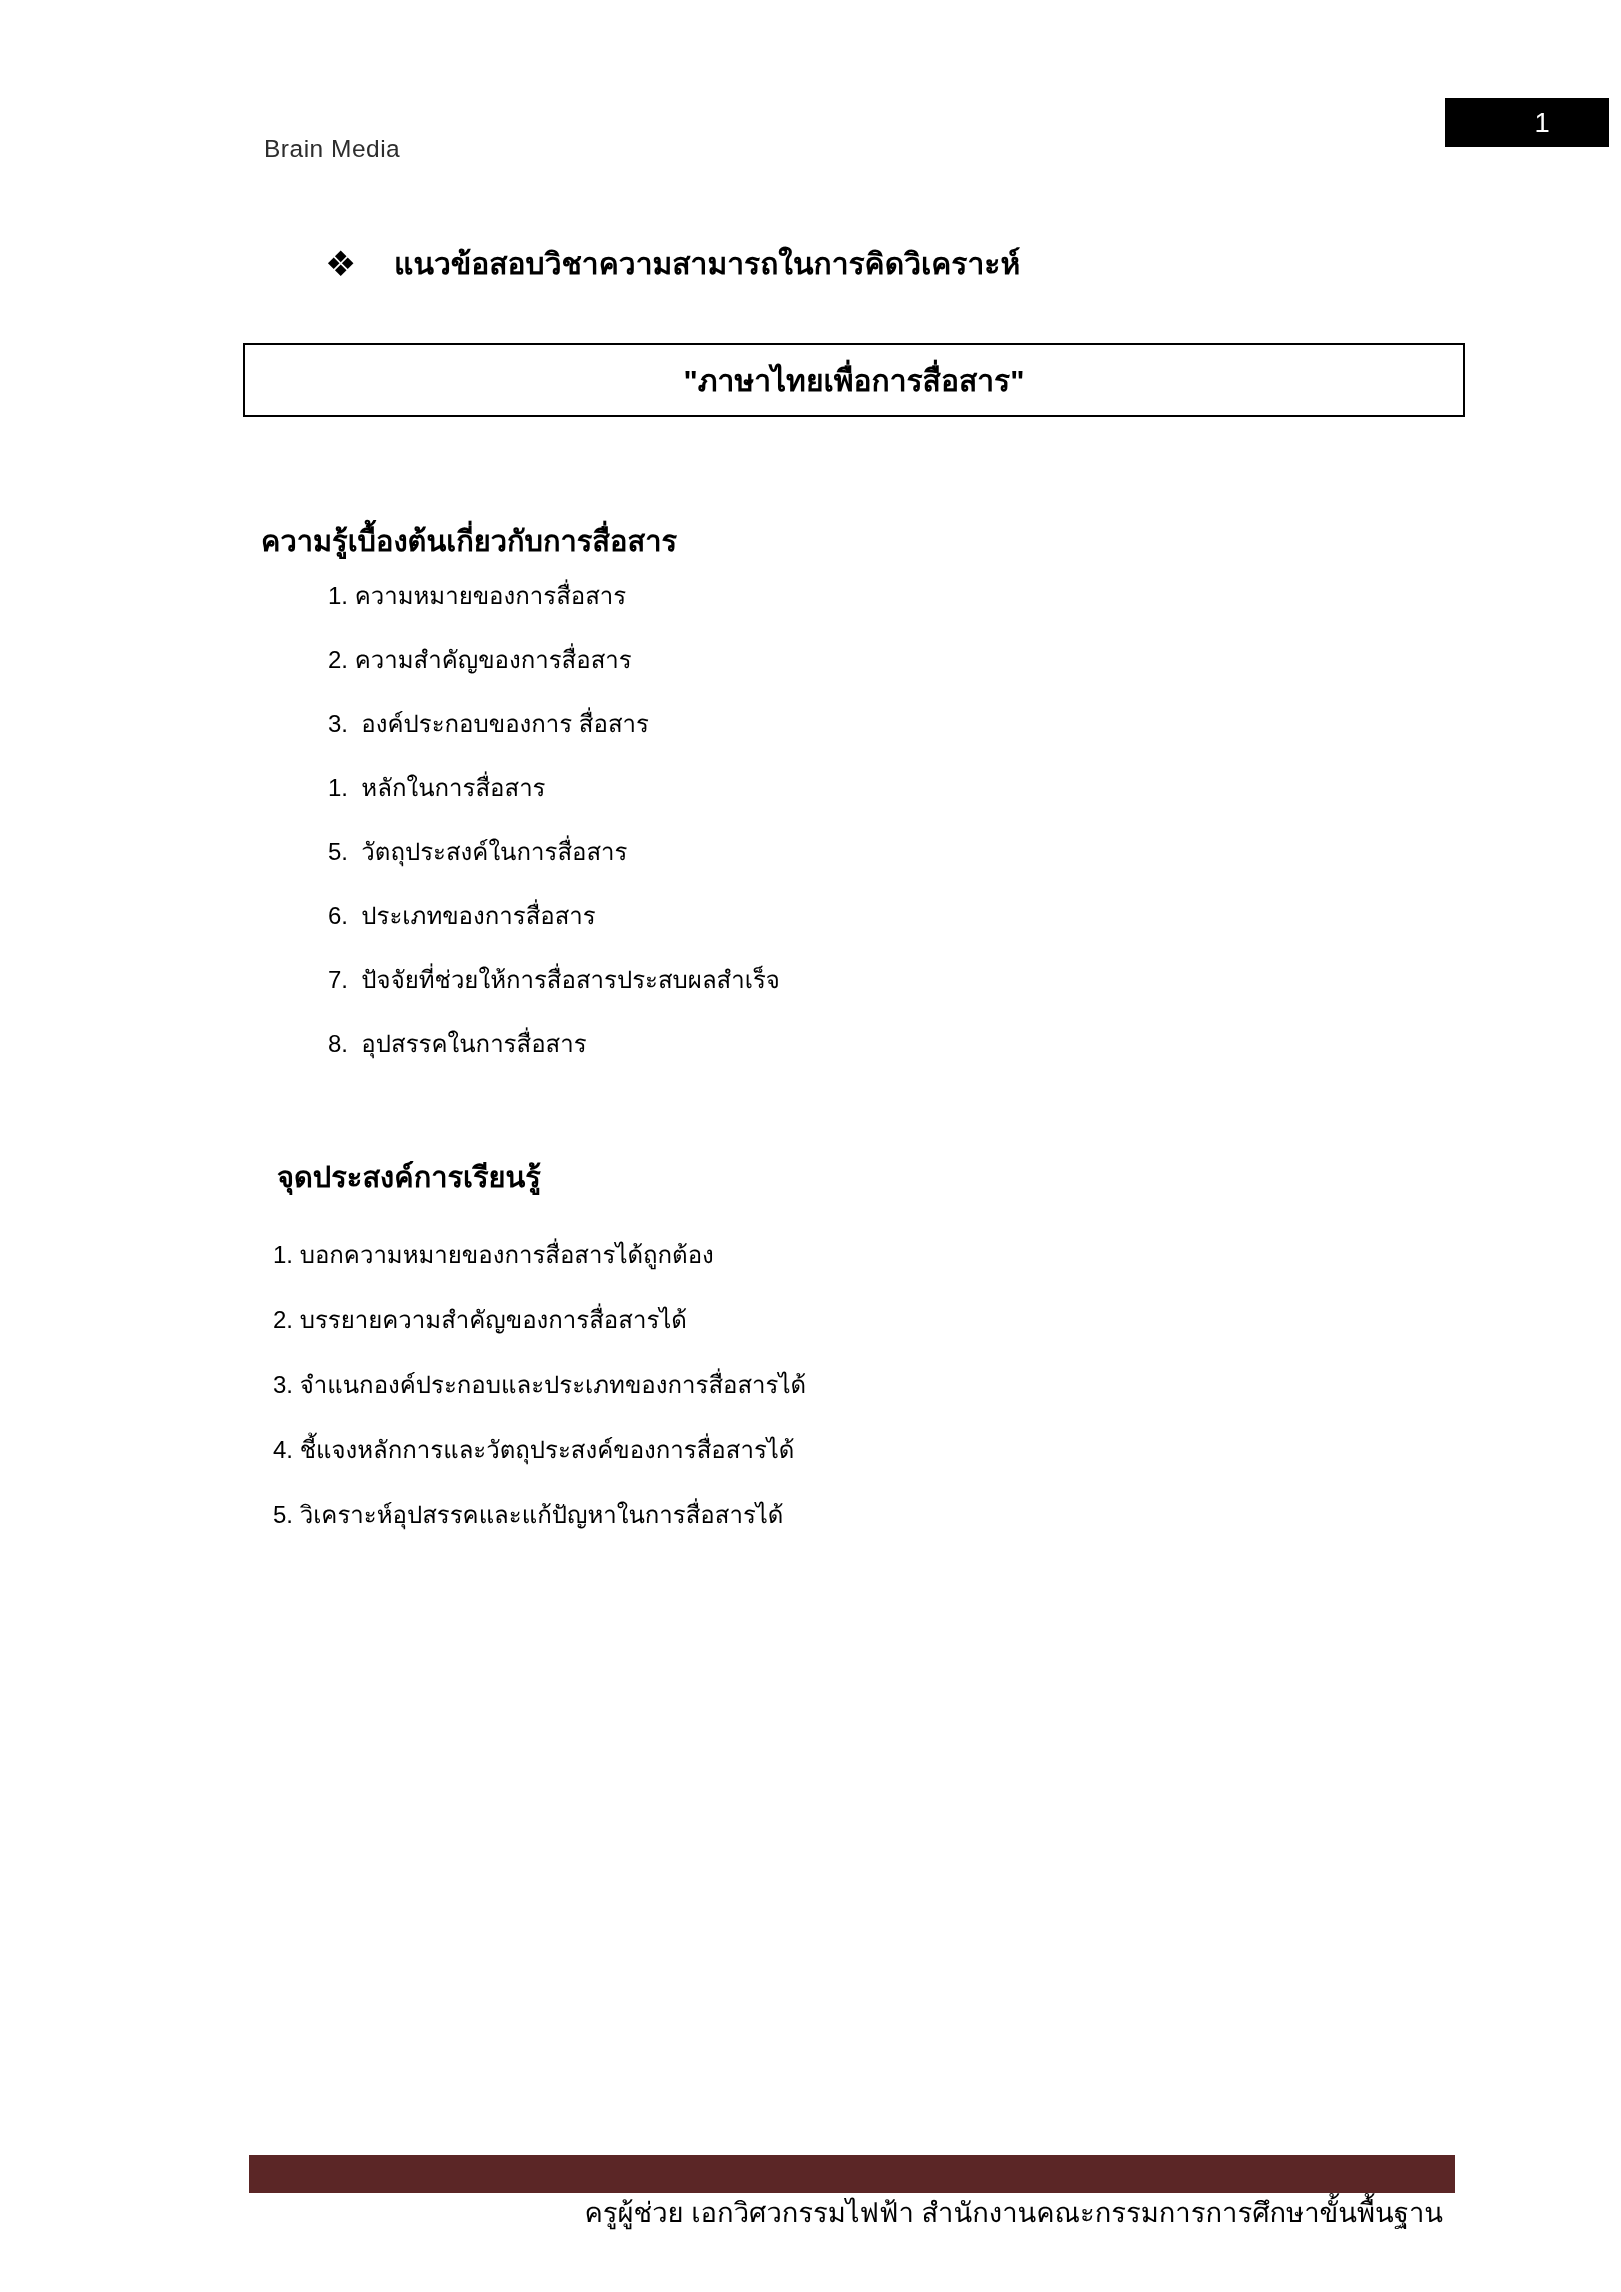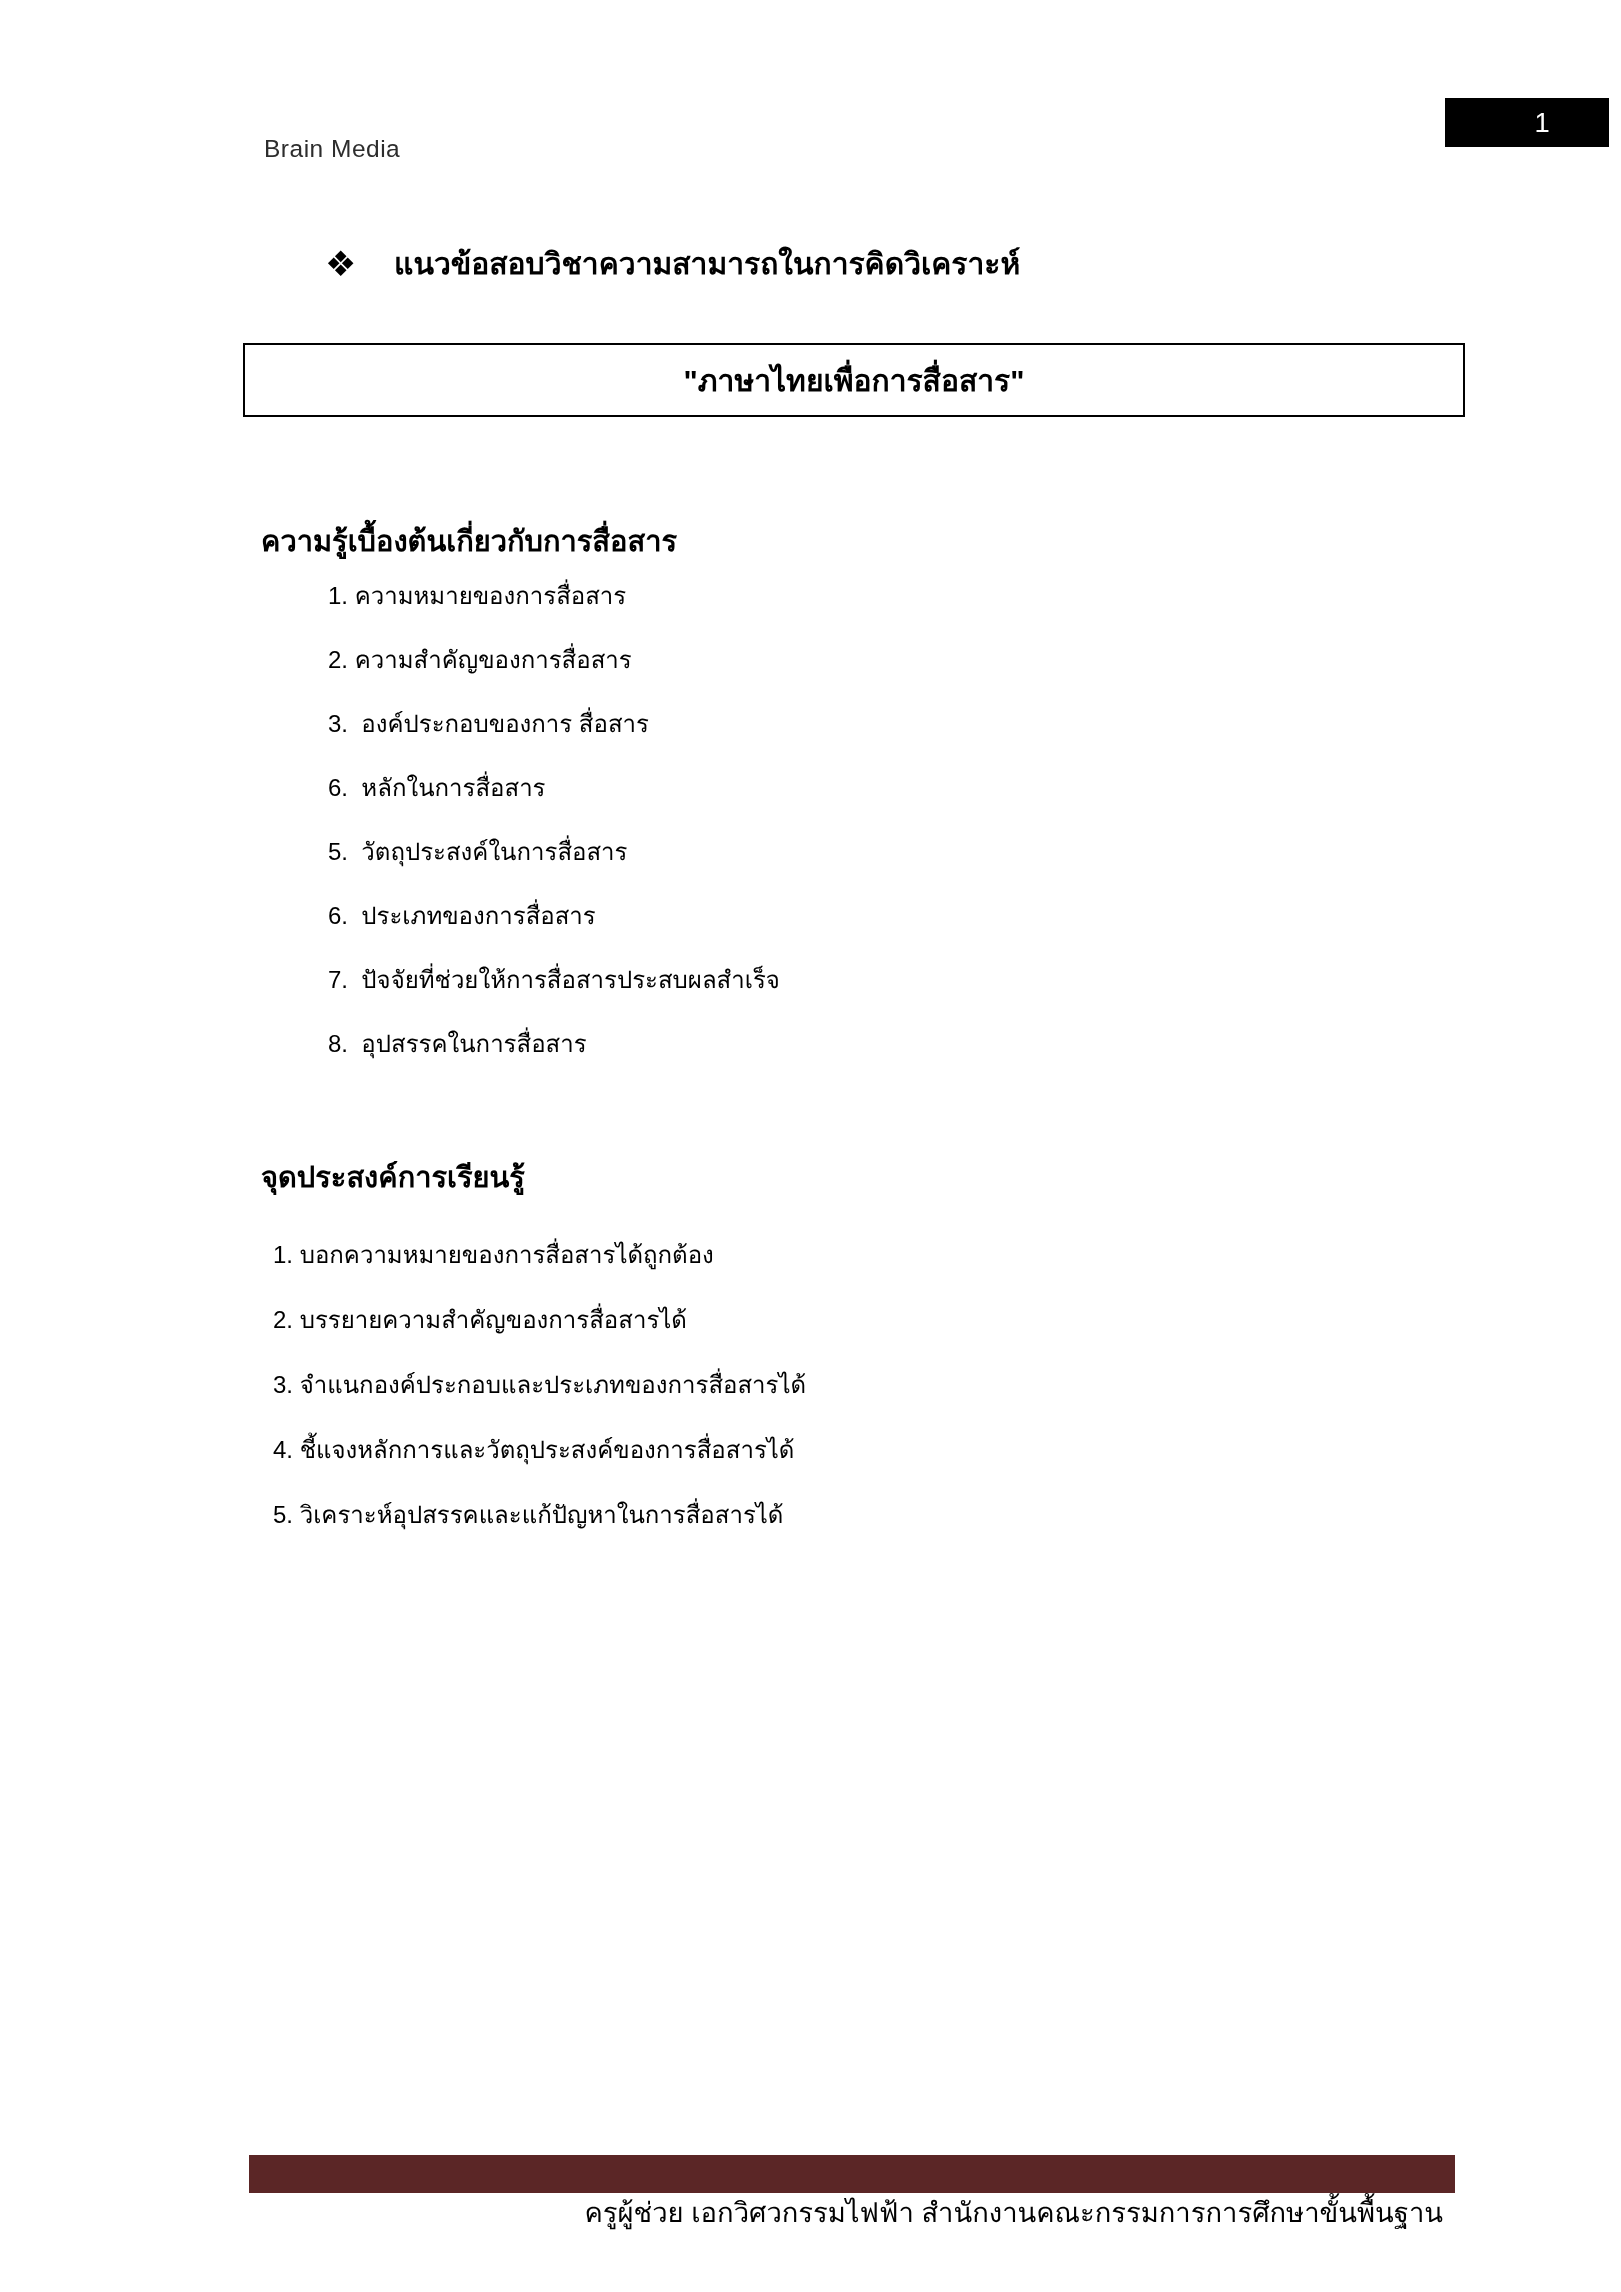--- a/index.html
+++ b/index.html
@@ -78,21 +78,21 @@
 
   
   .section-heading {
     position: absolute;
     left: 225px;
     font-size: 29px;
     font-weight: 700;
     white-space: nowrap;
   }
   #section1-heading { top: 482px; }
-  #section2-heading { top: 1118px; }
+  #section2-heading { top: 1118px; margin-left: 16px; }
 
   .doc-list {
     position: absolute;
     list-style: none;
   }
   #list1 { left: 280px; top: 532px; width: 1078px; }
   #list2 { left: 225px; top: 1179px; width: 1157px; margin-top: 12px; }
 
   .doc-list .item {
     height: 64px;
@@ -143,21 +143,21 @@
 
   <div class="title-box">
     <span class="text">"ภาษาไทยเพื่อการสื่อสาร"</span>
   </div>
 
   <div class="section-heading" id="section1-heading">ความรู้เบื้องต้นเกี่ยวกับการสื่อสาร</div>
   <div class="doc-list" id="list1">
     <div class="item">1. ความหมายของการสื่อสาร</div>
     <div class="item">2. ความสำคัญของการสื่อสาร</div>
     <div class="item">3.  องค์ประกอบของการ สื่อสาร</div>
-    <div class="item">6.  หลักในการสื่อสาร</div>
+    <div class="item">1.  หลักในการสื่อสาร</div>
     <div class="item">5.  วัตถุประสงค์ในการสื่อสาร</div>
     <div class="item">6.  ประเภทของการสื่อสาร</div>
     <div class="item">7.  ปัจจัยที่ช่วยให้การสื่อสารประสบผลสำเร็จ</div>
     <div class="item">8.  อุปสรรคในการสื่อสาร</div>
   </div>
 
   <div class="section-heading" id="section2-heading">จุดประสงค์การเรียนรู้</div>
   <div class="doc-list" id="list2">
     <div class="item">1. บอกความหมายของการสื่อสารได้ถูกต้อง</div>
     <div class="item">2. บรรยายความสำคัญของการสื่อสารได้</div>

